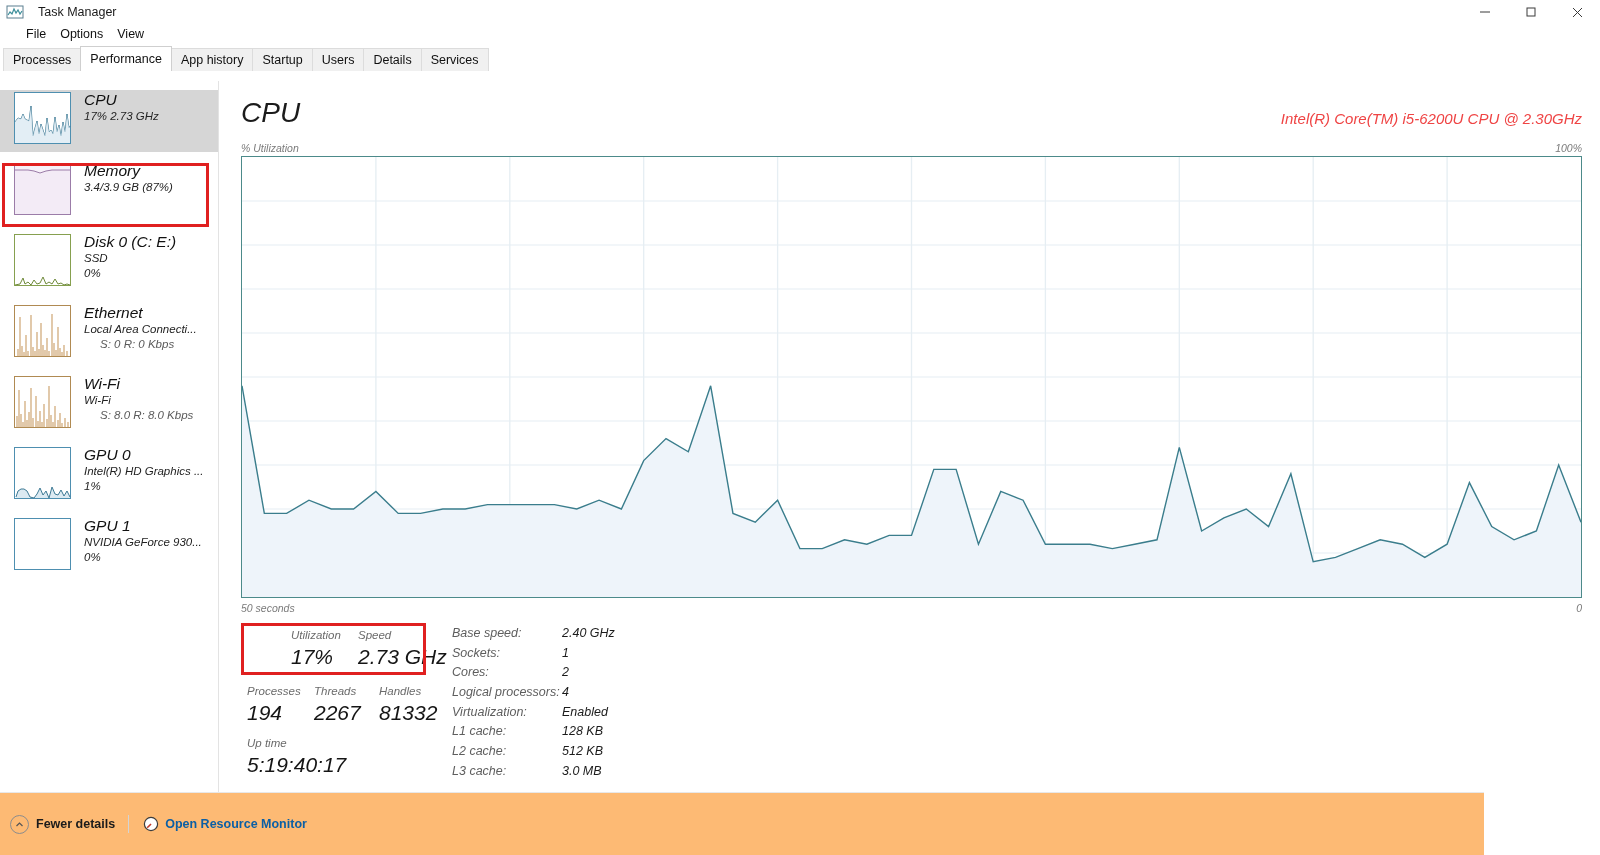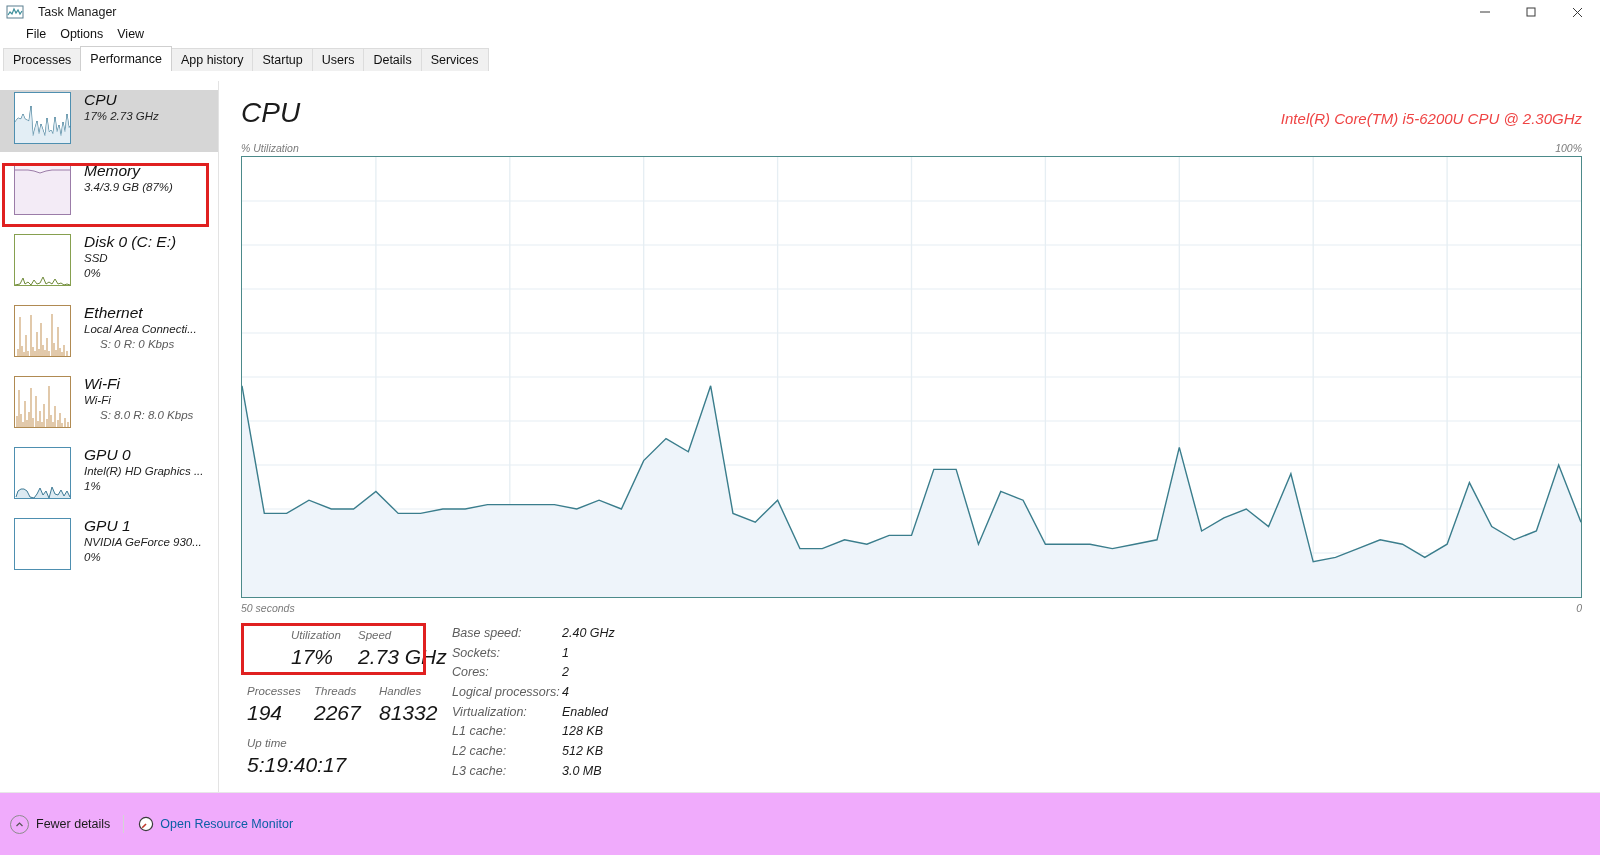--- a/index.html
+++ b/index.html
@@ -179,25 +179,26 @@
     z-index: 5;
   }
 
   .stats-right { position: absolute; left: 211px; top: 0; width: 400px; }
   .info-row { display: flex; height: 19.7px; align-items: center; }
   .info-key { width: 110px; font-size: 12.5px; color: #5e5e5e; }
   .info-val { font-size: 12.5px; color: #1b1b1b; }
 
   
   .statusbar {
-    position: absolute; left: 0; top: 792px; width: 1600px; height: 63px;
-    background: #f0abfc;
+    position: absolute; left: 0; top: 792px; width: 1484px; height: 63px;
+    background: #fdba74;
     border-top: 1px solid #e8e8e8;
     display: flex; align-items: center;
     padding-left: 10px;
+    font-weight: bold;
   }
   .sb-item { display: flex; align-items: center; }
   .sb-chevron {
     width: 19px; height: 19px; border-radius: 50%;
     border: 1px solid #8c8c8c;
     display: flex; align-items: center; justify-content: center;
     margin-right: 7px;
     color: #555;
   }
   .sb-text { font-size: 12.5px; color: #1b1b1b; }

